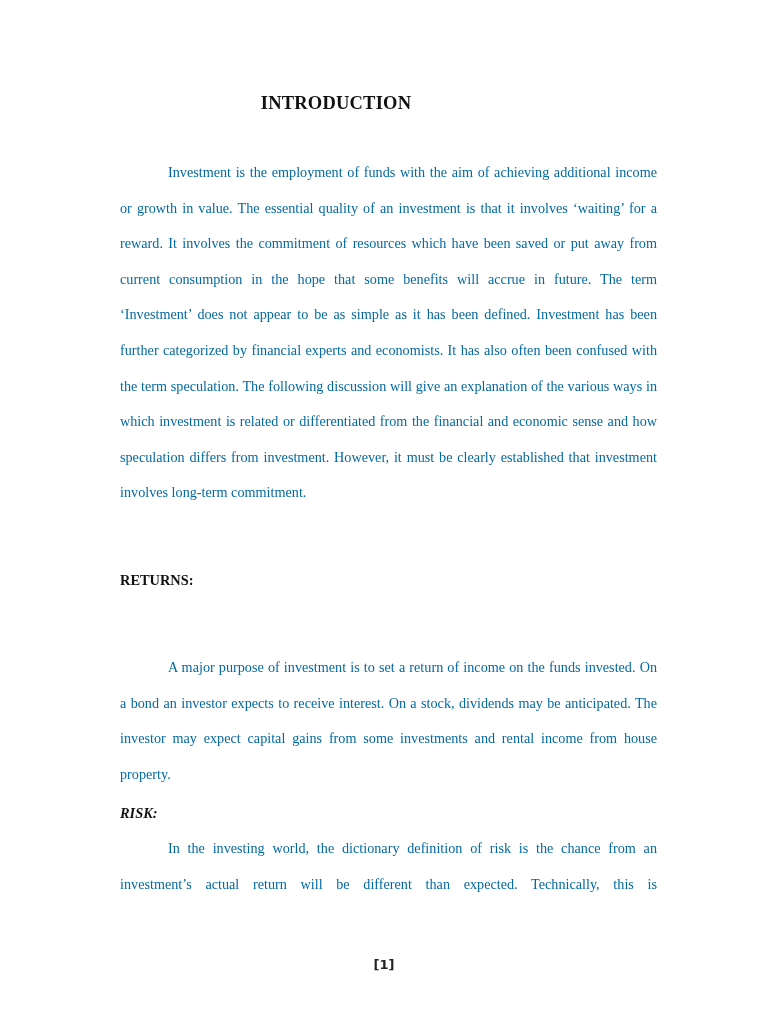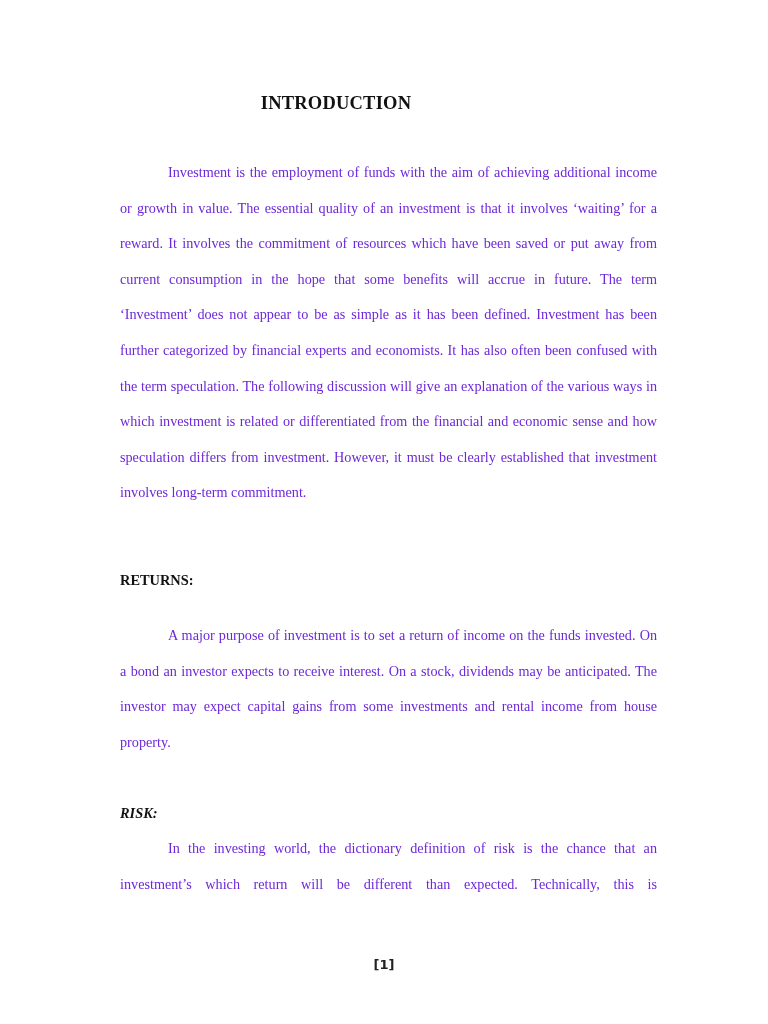--- a/index.html
+++ b/index.html
@@ -33,21 +33,21 @@
       letter-spacing: 0.2px;
       color: #111;
     }
     .para {
       position: absolute;
       left: 120px;
       width: 537px;
       font-size: 14.2px;
       line-height: 35.6px;
       text-align: justify;
-      color: #6d28d9;
+      color: #0369a1;
       margin: 0;
     }
     .para .indent {
       display: inline-block;
       width: 48px;
     }
     .section-heading {
       position: absolute;
       left: 120px;
       font-weight: bold;
@@ -70,21 +70,21 @@
 <body>
 
 <div class="page">
 
   <div class="title">INTRODUCTION</div>
 
   <p class="para" style="top: 155px;"><span class="indent"></span><span>Investment is the employment of funds with the aim of achieving additional income or growth in value.  The essential quality of an investment is that it involves ‘waiting’ for a reward.  It involves the commitment of resources which have been saved or put away from current consumption in the hope that some benefits will accrue in future.  The term ‘Investment’ does not appear to be as simple as it has been defined.  Investment has been further categorized by financial experts and economists. It has also often been confused with the term speculation.  The following discussion will give an explanation of the various ways in which investment is related or differentiated from the financial and economic sense and how speculation differs from investment.  However, it must be clearly established that investment involves long-term commitment.</span></p>
 
   <div class="section-heading" style="top: 572px;">RETURNS:</div>
 
-  <p class="para" style="top: 618px;"><span class="indent"></span><span>A major purpose of investment is to set a return of income on the funds invested.  On a bond an investor expects to receive interest.  On a stock, dividends may be anticipated.  The investor may expect capital gains from some investments and rental income from house property.</span></p>
+  <p class="para" style="top: 650px;"><span class="indent"></span><span>A major purpose of investment is to set a return of income on the funds invested.  On a bond an investor expects to receive interest.  On a stock, dividends may be anticipated.  The investor may expect capital gains from some investments and rental income from house property.</span></p>
 
   <div class="section-heading" style="top: 805px; font-style: italic;">RISK:</div>
 
-  <p class="para" style="top: 831px; text-align-last: justify;"><span class="indent"></span><span>In the investing world, the dictionary definition of risk is the chance that an investment’s which return will be different than expected.  Technically, this is</span></p>
+  <p class="para" style="top: 831px; text-align-last: justify;"><span class="indent"></span><span>In the investing world, the dictionary definition of risk is the chance from an investment’s actual return will be different than expected.  Technically, this is</span></p>
 
   <div class="page-number">[1]</div>
 
 </div>
 
 </body></html>

